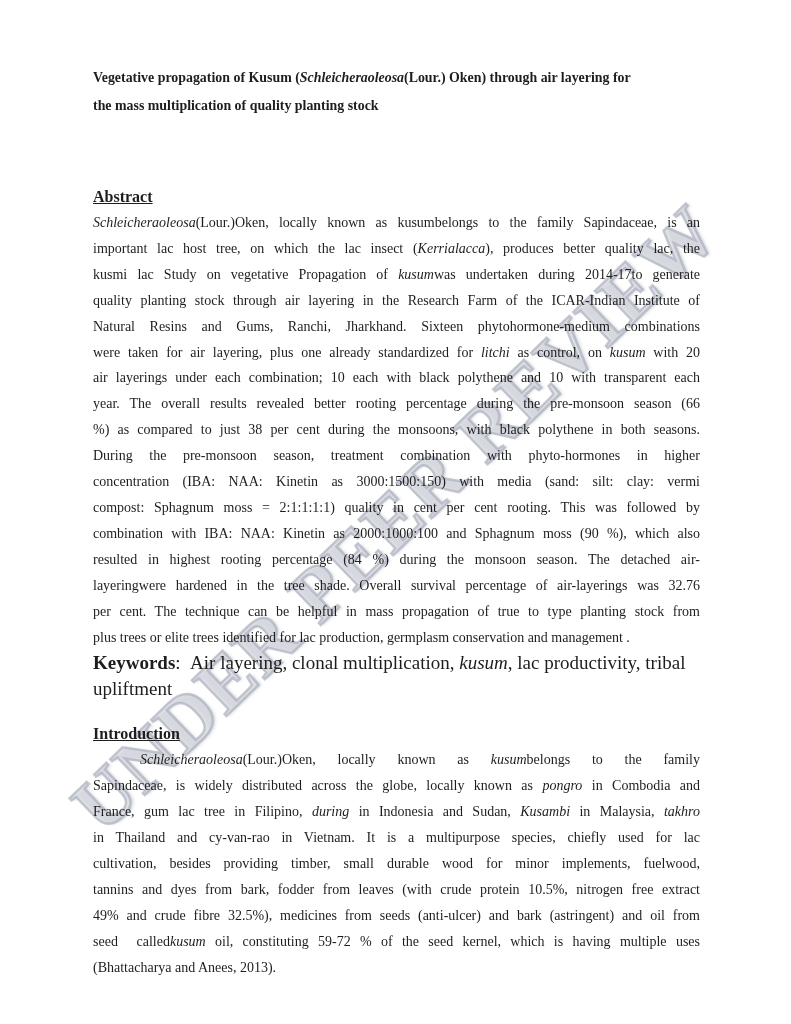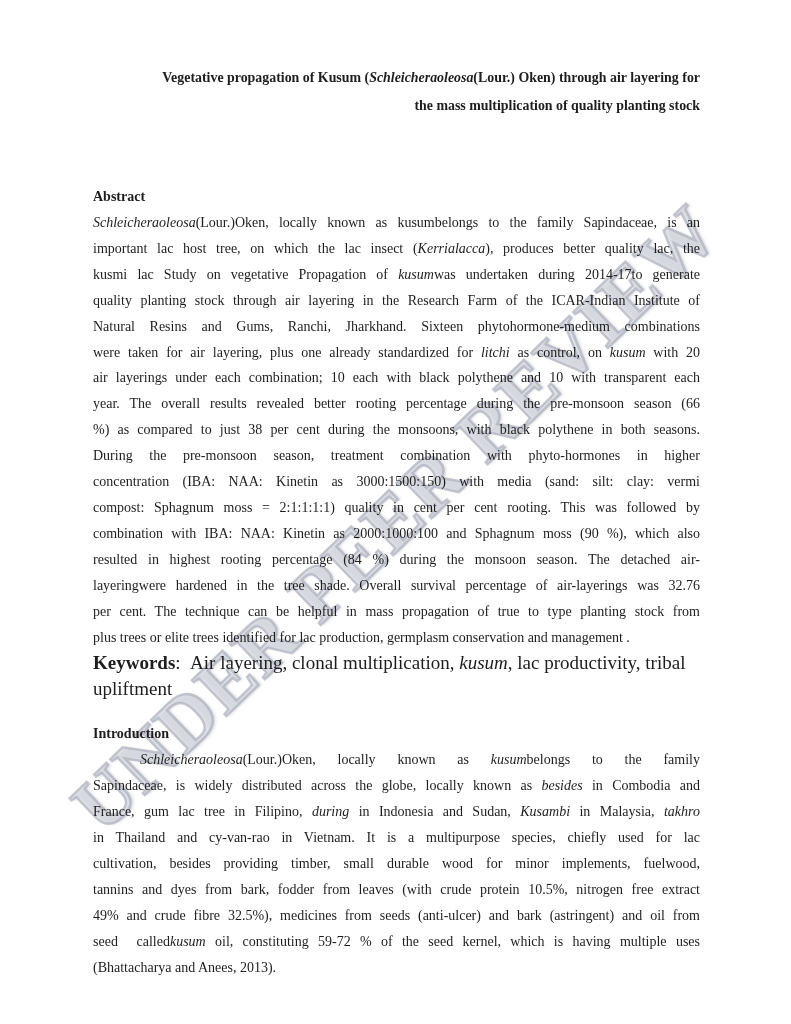--- a/index.html
+++ b/index.html
@@ -37,28 +37,29 @@
     position: absolute;
     left: 93px;
     top: 64px;
     width: 607px;
     z-index: 1;
   }
   .title {
     font-weight: bold;
     font-size: 13.9px;
     line-height: 28px;
-    text-align: right;
+    text-align: left;
   }
   .title .tline { min-height: 28px; }
   .gap-title-abstract { height: 64px; }
   .section-heading {
     font-weight: bold;
-    font-size: 14px;
+    font-size: 16px;
     line-height: 26px;
+    text-decoration: underline;
   }
   .jpara .jline {
     font-size: 14px;
     line-height: 25.9px;
     text-align: justify;
     text-align-last: justify;
   }
   .jpara .jline.last {
     text-align-last: left;
   }
@@ -110,21 +111,21 @@
         <div class="jline">per cent. The technique can be helpful in mass propagation of true to type planting stock from</div>
         <div class="jline last">plus trees or elite trees identified for lac production, germplasm conservation and management .</div>
       </div>
 
     <div class="keywords-line"><b>Keywords</b>: &nbsp;Air layering, clonal multiplication, <i>kusum</i>, lac productivity, tribal upliftment</div>
 
     <div class="section-heading intro-heading">Introduction</div>
 
     <div class="jpara">
         <div class="jline indent"><i>Schleicheraoleosa</i>(Lour.)Oken, locally known as <i>kusum</i>belongs to the family</div>
-        <div class="jline">Sapindaceae, is widely distributed across the globe, locally known as <i>besides</i> in Combodia and</div>
+        <div class="jline">Sapindaceae, is widely distributed across the globe, locally known as <i>pongro</i> in Combodia and</div>
         <div class="jline">France, gum lac tree in Filipino, <i>during</i> in Indonesia and Sudan, <i>Kusambi</i> in Malaysia, <i>takhro</i></div>
         <div class="jline">in Thailand and cy-van-rao in Vietnam. It is a multipurpose species, chiefly used for lac</div>
         <div class="jline">cultivation, besides providing timber, small durable wood for minor implements, fuelwood,</div>
         <div class="jline">tannins and dyes from bark, fodder from leaves (with crude protein 10.5%, nitrogen free extract</div>
         <div class="jline">49% and crude fibre 32.5%), medicines from seeds (anti-ulcer) and bark (astringent) and oil from</div>
         <div class="jline">seed &nbsp;called<i>kusum</i> oil, constituting 59-72 % of the seed kernel, which is having multiple uses</div>
         <div class="jline last">(Bhattacharya and Anees, 2013).</div>
       </div>
 
   </div>

